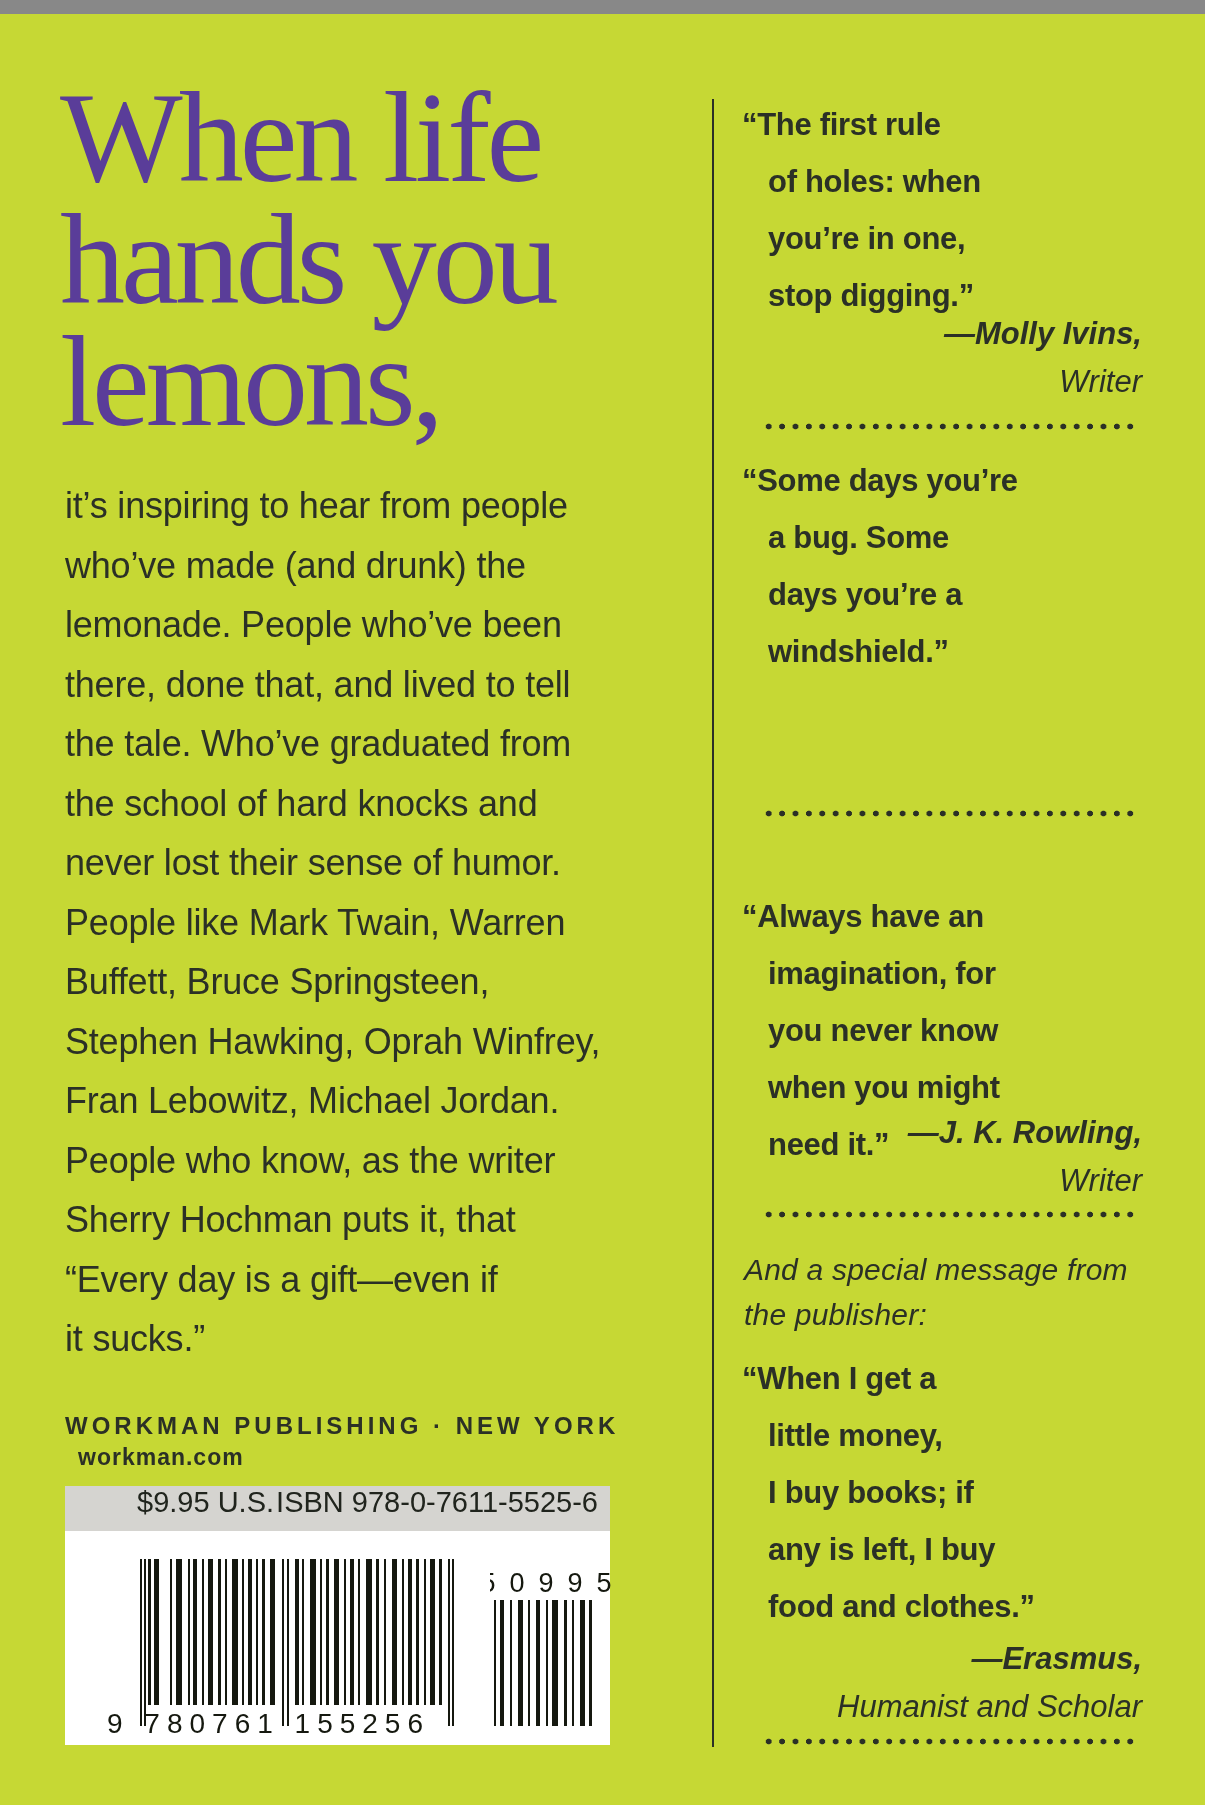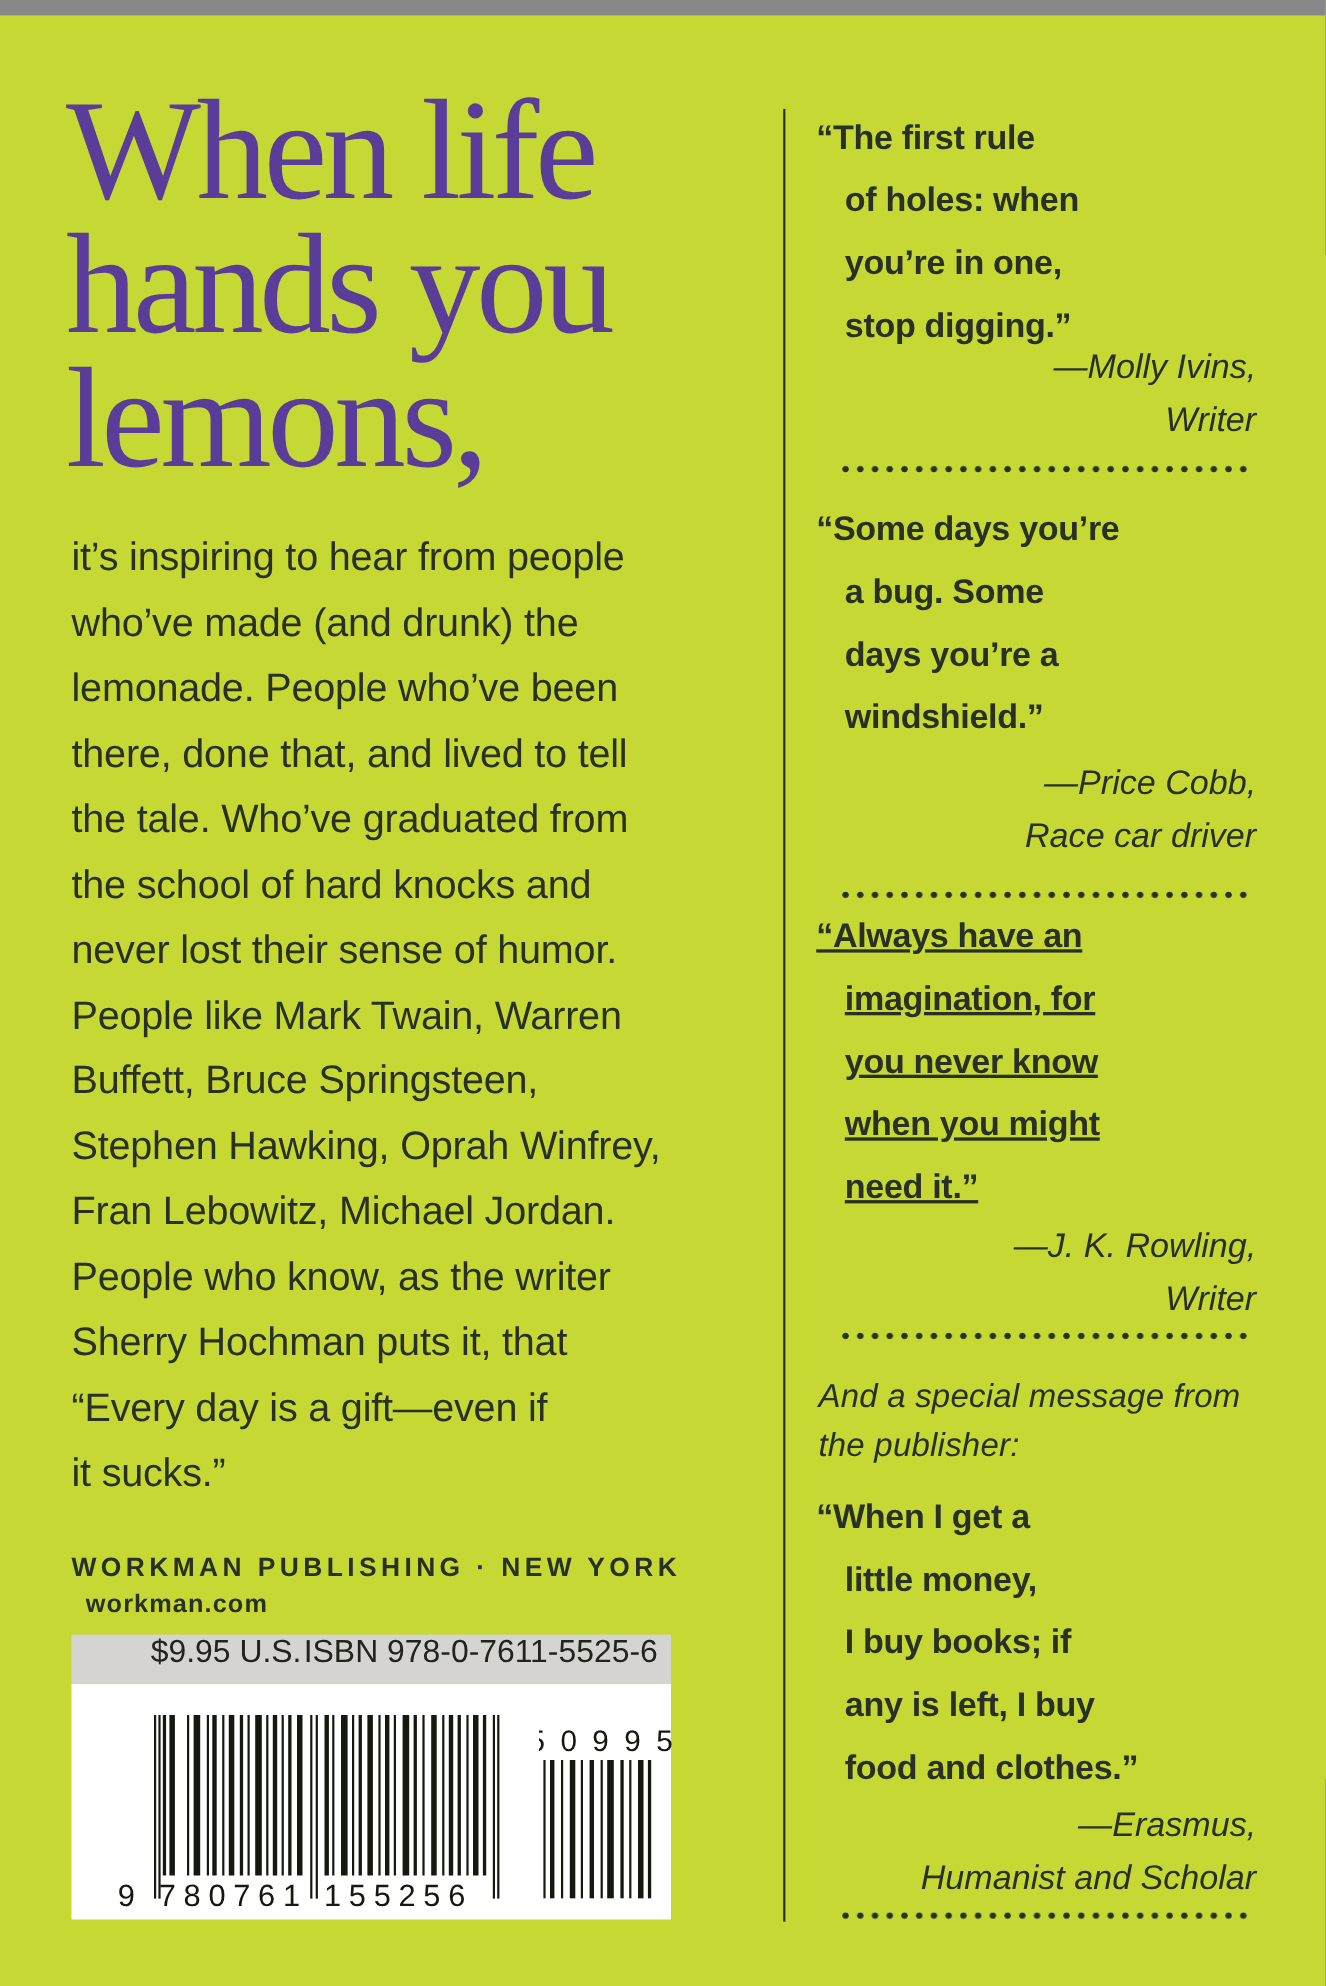--- a/index.html
+++ b/index.html
@@ -64,29 +64,29 @@
   }
   .quote{
     position:absolute;left:742px;width:404px;
     font-size:31px;line-height:57px;font-weight:700;letter-spacing:-0.3px;
     color:var(--ink);
     white-space:pre-line;
     text-indent:-26px;padding-left:26px;
   }
   .q1{top:82px;}
   .q2{top:438px;}
-  .q3{top:808px;text-decoration:underline;}
+  .q3{top:874px;}
   .q4{top:1336px;}
   .attr{
     position:absolute;left:742px;width:400px;
     text-align:right;font-style:italic;
     font-size:31px;line-height:48px;
     color:var(--ink);
   }
-  .attr .attr-name{font-weight:400;}
+  .attr .attr-name{font-weight:700;}
   .a1{top:296px;}
   .a2{top:674px;}
   .a3{top:1095px;}
   .a4{top:1621px;}
   .sep{
     position:absolute;left:762px;width:374px;height:7px;
     background-image:radial-gradient(circle,var(--ink) 2.6px,transparent 3.2px);
     background-size:13.4px 7px;
     background-position:left center;
     background-repeat:repeat-x;
@@ -212,24 +212,20 @@
   <div class="attr a1">
     <div class="attr-name">—Molly Ivins,</div>
     <div class="attr-role">Writer</div>
   </div>
   <div class="sep s1"></div>
 
   <div class="quote q2">“Some days you’re
 a bug. Some
 days you’re a
 windshield.”</div>
-  <div class="attr a2">
-    <div class="attr-name">—Price Cobb,</div>
-    <div class="attr-role">Race car driver</div>
-  </div>
   <div class="sep s2"></div>
 
   <div class="quote q3">“Always have an
 imagination, for
 you never know
 when you might
 need it.”</div>
   <div class="attr a3">
     <div class="attr-name">—J. K. Rowling,</div>
     <div class="attr-role">Writer</div>

